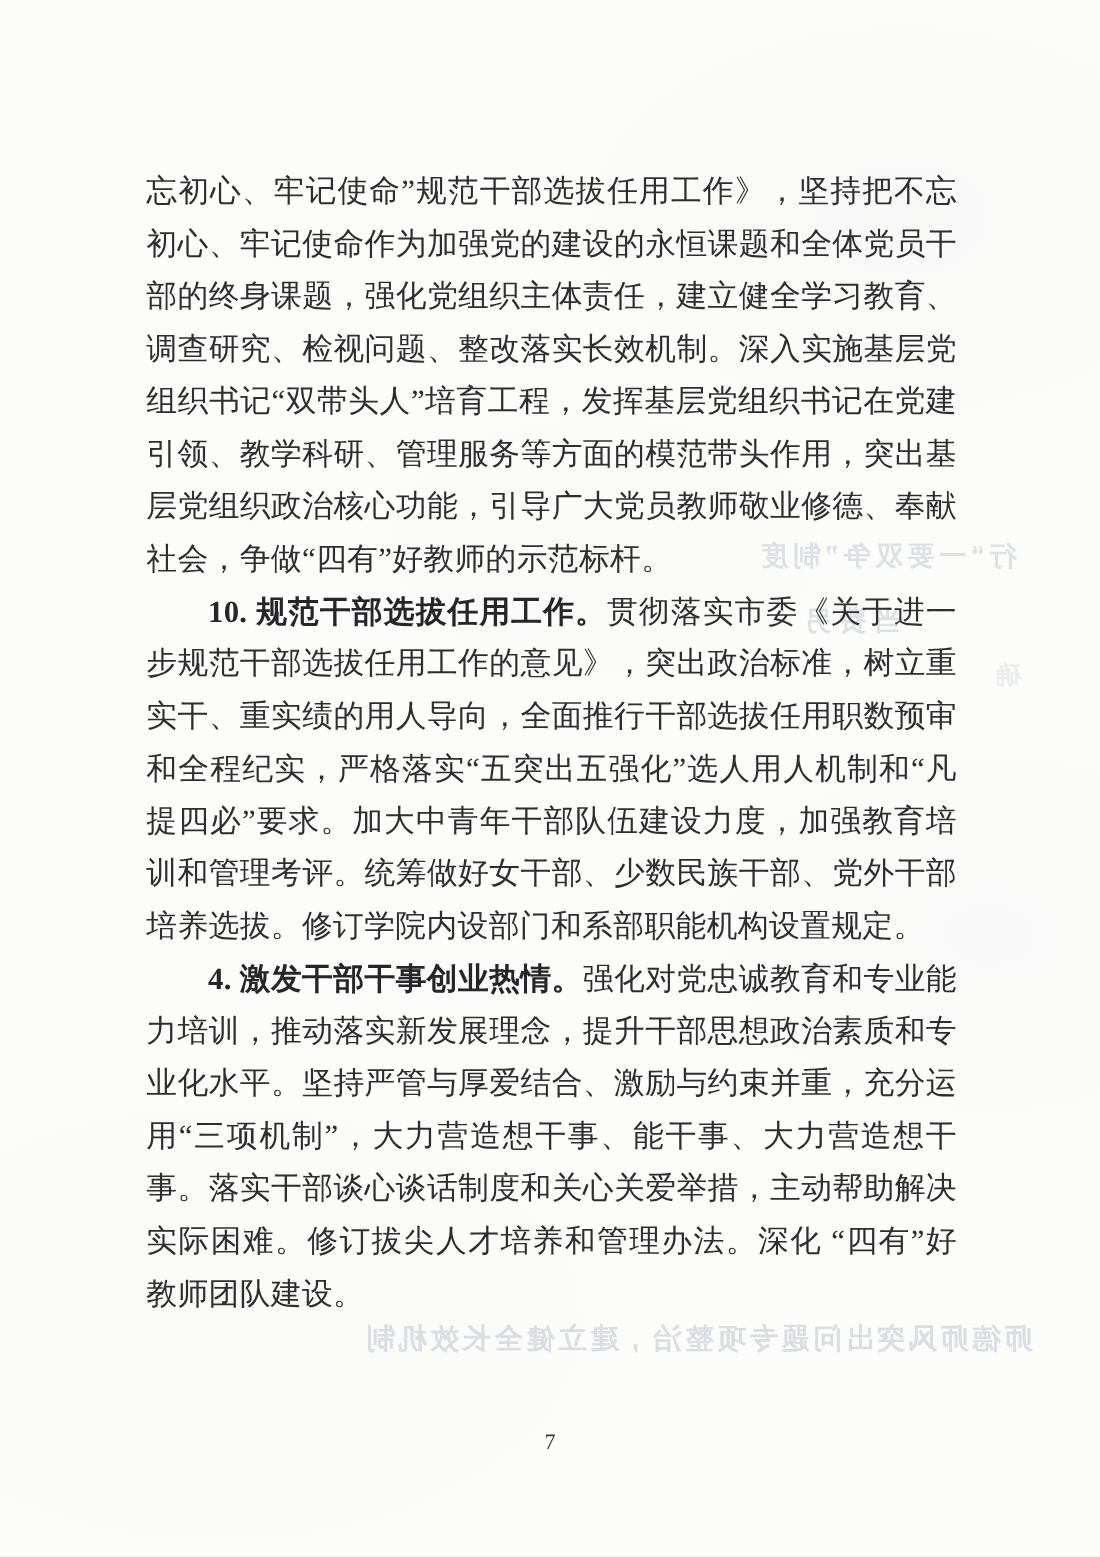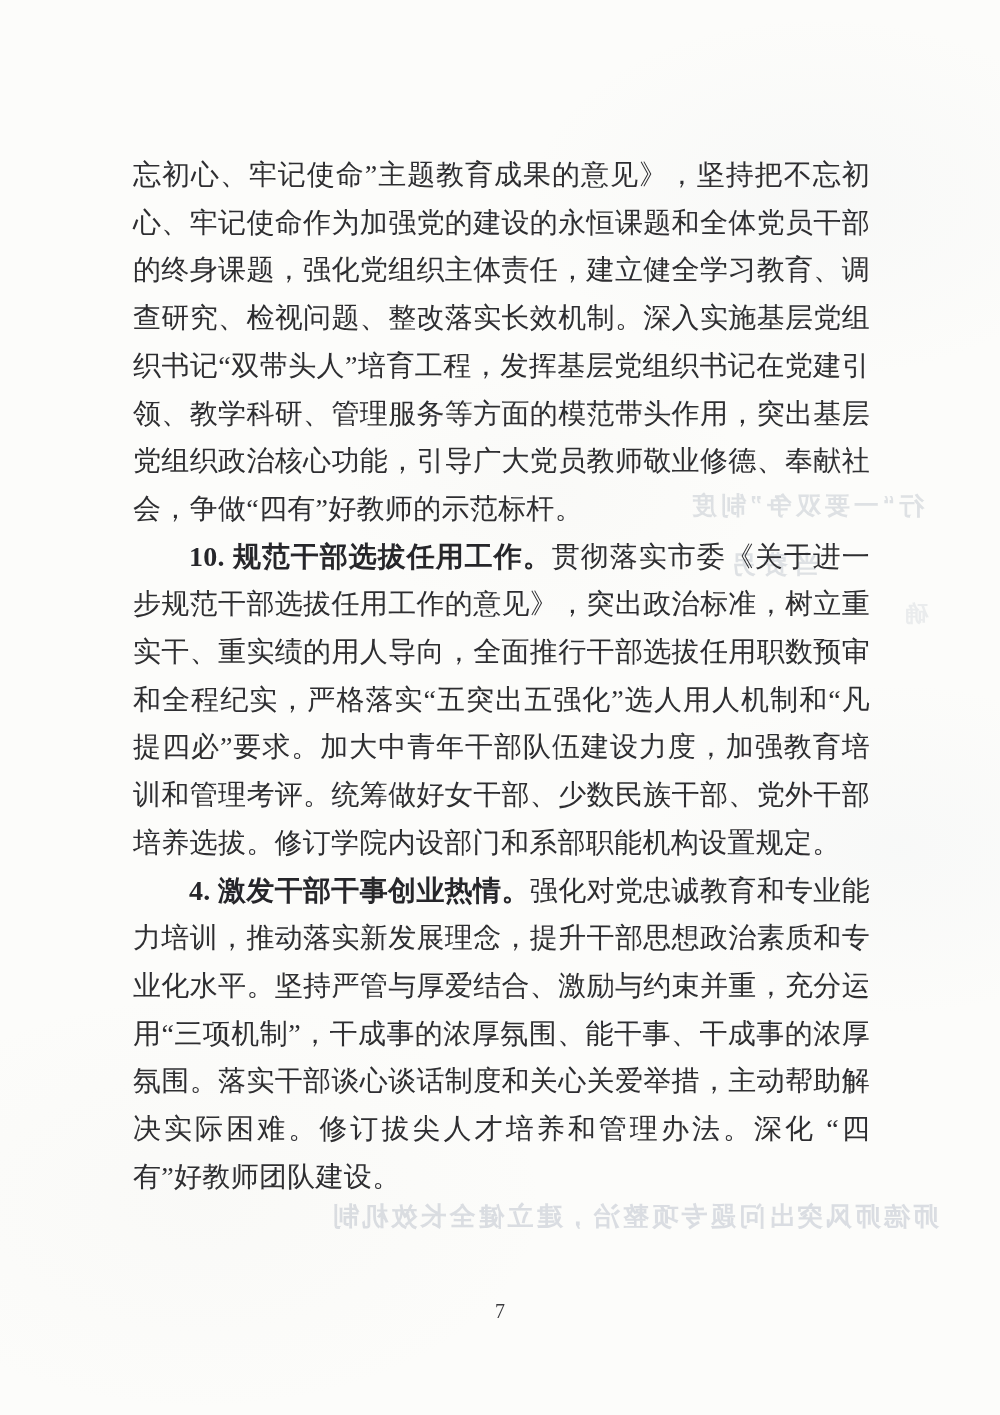--- a/index.html
+++ b/index.html
@@ -89,27 +89,27 @@
 <div class="page">
   <div class="scan-noise"></div>
 
   <div class="ghost ghost-1">行“一要双争”制度</div>
   <div class="ghost ghost-2">当费另</div>
   <div class="ghost ghost-3">师德师风突出问题专项整治，建立健全长效机制</div>
   <div class="ghost ghost-4">确</div>
 
   <div class="text-block">
 
-    <p>忘初心、牢记使命”主题教育成果的意见》，坚持把不忘初心、牢记使命作为加强党的建设的永恒课题和全体党员干部的终身课题，强化党组织主体责任，建立健全学习教育、调查研究、检视问题、整改落实长效机制。深入实施基层党组织书记“双带头人”培育工程，发挥基层党组织书记在党建引领、教学科研、管理服务等方面的模范带头作用，突出基层党组织政治核心功能，引导广大党员教师敬业修德、奉献社会，争做“四有”好教师的示范标杆。</p>
+    <p>忘初心、牢记使命”规范干部选拔任用工作》，坚持把不忘初心、牢记使命作为加强党的建设的永恒课题和全体党员干部的终身课题，强化党组织主体责任，建立健全学习教育、调查研究、检视问题、整改落实长效机制。深入实施基层党组织书记“双带头人”培育工程，发挥基层党组织书记在党建引领、教学科研、管理服务等方面的模范带头作用，突出基层党组织政治核心功能，引导广大党员教师敬业修德、奉献社会，争做“四有”好教师的示范标杆。</p>
 
 
     <p class="para-indent">
       <span class="item-lead">10. 规范干部选拔任用工作。</span><span>贯彻落实市委《关于进一步规范干部选拔任用工作的意见》，突出政治标准，树立重实干、重实绩的用人导向，全面推行干部选拔任用职数预审和全程纪实，严格落实“五突出五强化”选人用人机制和“凡提四必”要求。加大中青年干部队伍建设力度，加强教育培训和管理考评。统筹做好女干部、少数民族干部、党外干部培养选拔。修订学院内设部门和系部职能机构设置规定。</span>
     </p>
 
     <p class="para-indent">
-      <span class="item-lead">4. 激发干部干事创业热情。</span><span>强化对党忠诚教育和专业能力培训，推动落实新发展理念，提升干部思想政治素质和专业化水平。坚持严管与厚爱结合、激励与约束并重，充分运用“三项机制”，干成事的浓厚氛围、能干事、干成事的浓厚氛围。落实干部谈心谈话制度和关心关爱举措，主动帮助解决实际困难。修订拔尖人才培养和管理办法。深化 “四有”好教师团队建设。</span>
+      <span class="item-lead">4. 激发干部干事创业热情。</span><span>强化对党忠诚教育和专业能力培训，推动落实新发展理念，提升干部思想政治素质和专业化水平。坚持严管与厚爱结合、激励与约束并重，充分运用“三项机制”，大力营造想干事、能干事、大力营造想干事。落实干部谈心谈话制度和关心关爱举措，主动帮助解决实际困难。修订拔尖人才培养和管理办法。深化 “四有”好教师团队建设。</span>
     </p>
 
   </div>
 
   <div class="footer">7</div>
 </div>
 
 </body></html>

